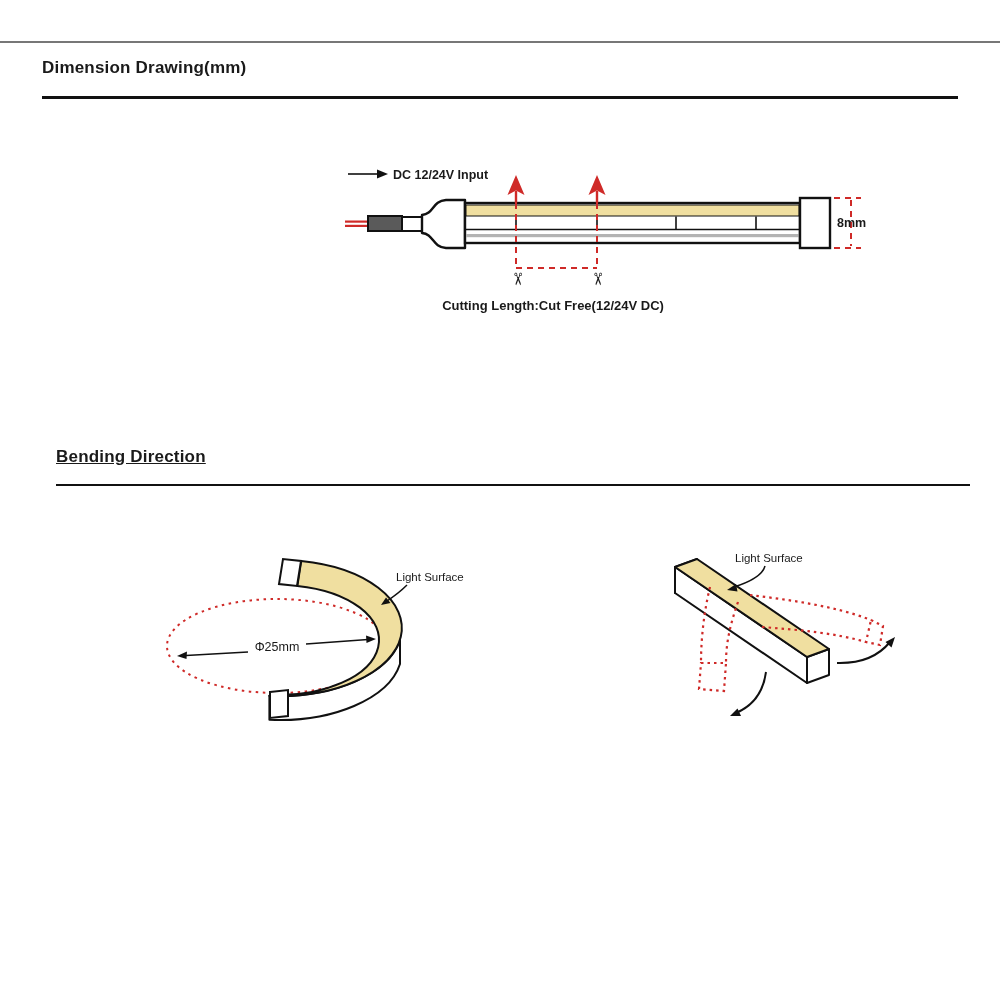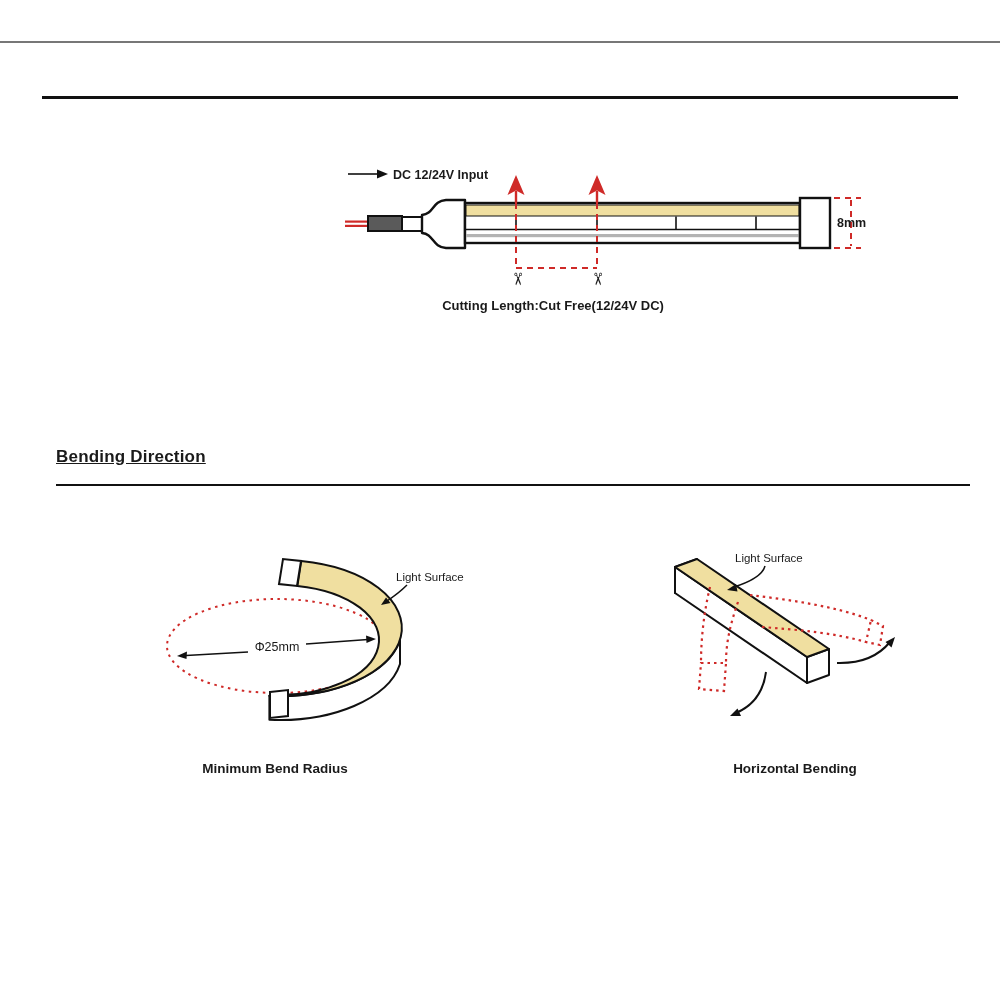--- a/index.html
+++ b/index.html
@@ -29,20 +29,21 @@
   .red-stroke{stroke:var(--accent-red,#cf2a28);fill:none;}
   .red-fill{fill:var(--accent-red,#cf2a28);}
 </style>
 </head>
 <body>
 
 <div class="page">
 
   <div class="top-rule"></div>
 
+  <h2 class="sec-title t1">Dimension Drawing(mm)</h2>
   <div class="rule r1"></div>
 
   <svg class="dim-svg" width="560" height="175" viewBox="0 0 560 175">
 
     <g>
       <line x1="18" y1="29" x2="48" y2="29" class="ink" stroke-width="1.6"></line>
       <polygon points="47,24.5 58,29 47,33.5" fill="#111"></polygon>
     </g>
     <text x="63" y="33.5" class="lbl-bold">DC 12/24V Input</text>
 
@@ -157,16 +158,14 @@
       <polygon points="80,186 87.5,178.5 91,186" fill="#111"></polygon>
     </g>
 
     <text x="85" y="32" class="lbl-reg">Light Surface</text>
     <g>
       <path d="M 115,36 Q 112,48 84,57" class="ink" fill="none" stroke-width="1.5"></path>
       <polygon points="77,60 86,54 87.5,61.5" fill="#111"></polygon>
     </g>
   </svg>
 
-  <div class="caption c1">Minimum Bend Radius</div>
-  <div class="caption c2">Horizontal Bending</div>
 
 </div>
 
 </body></html>

